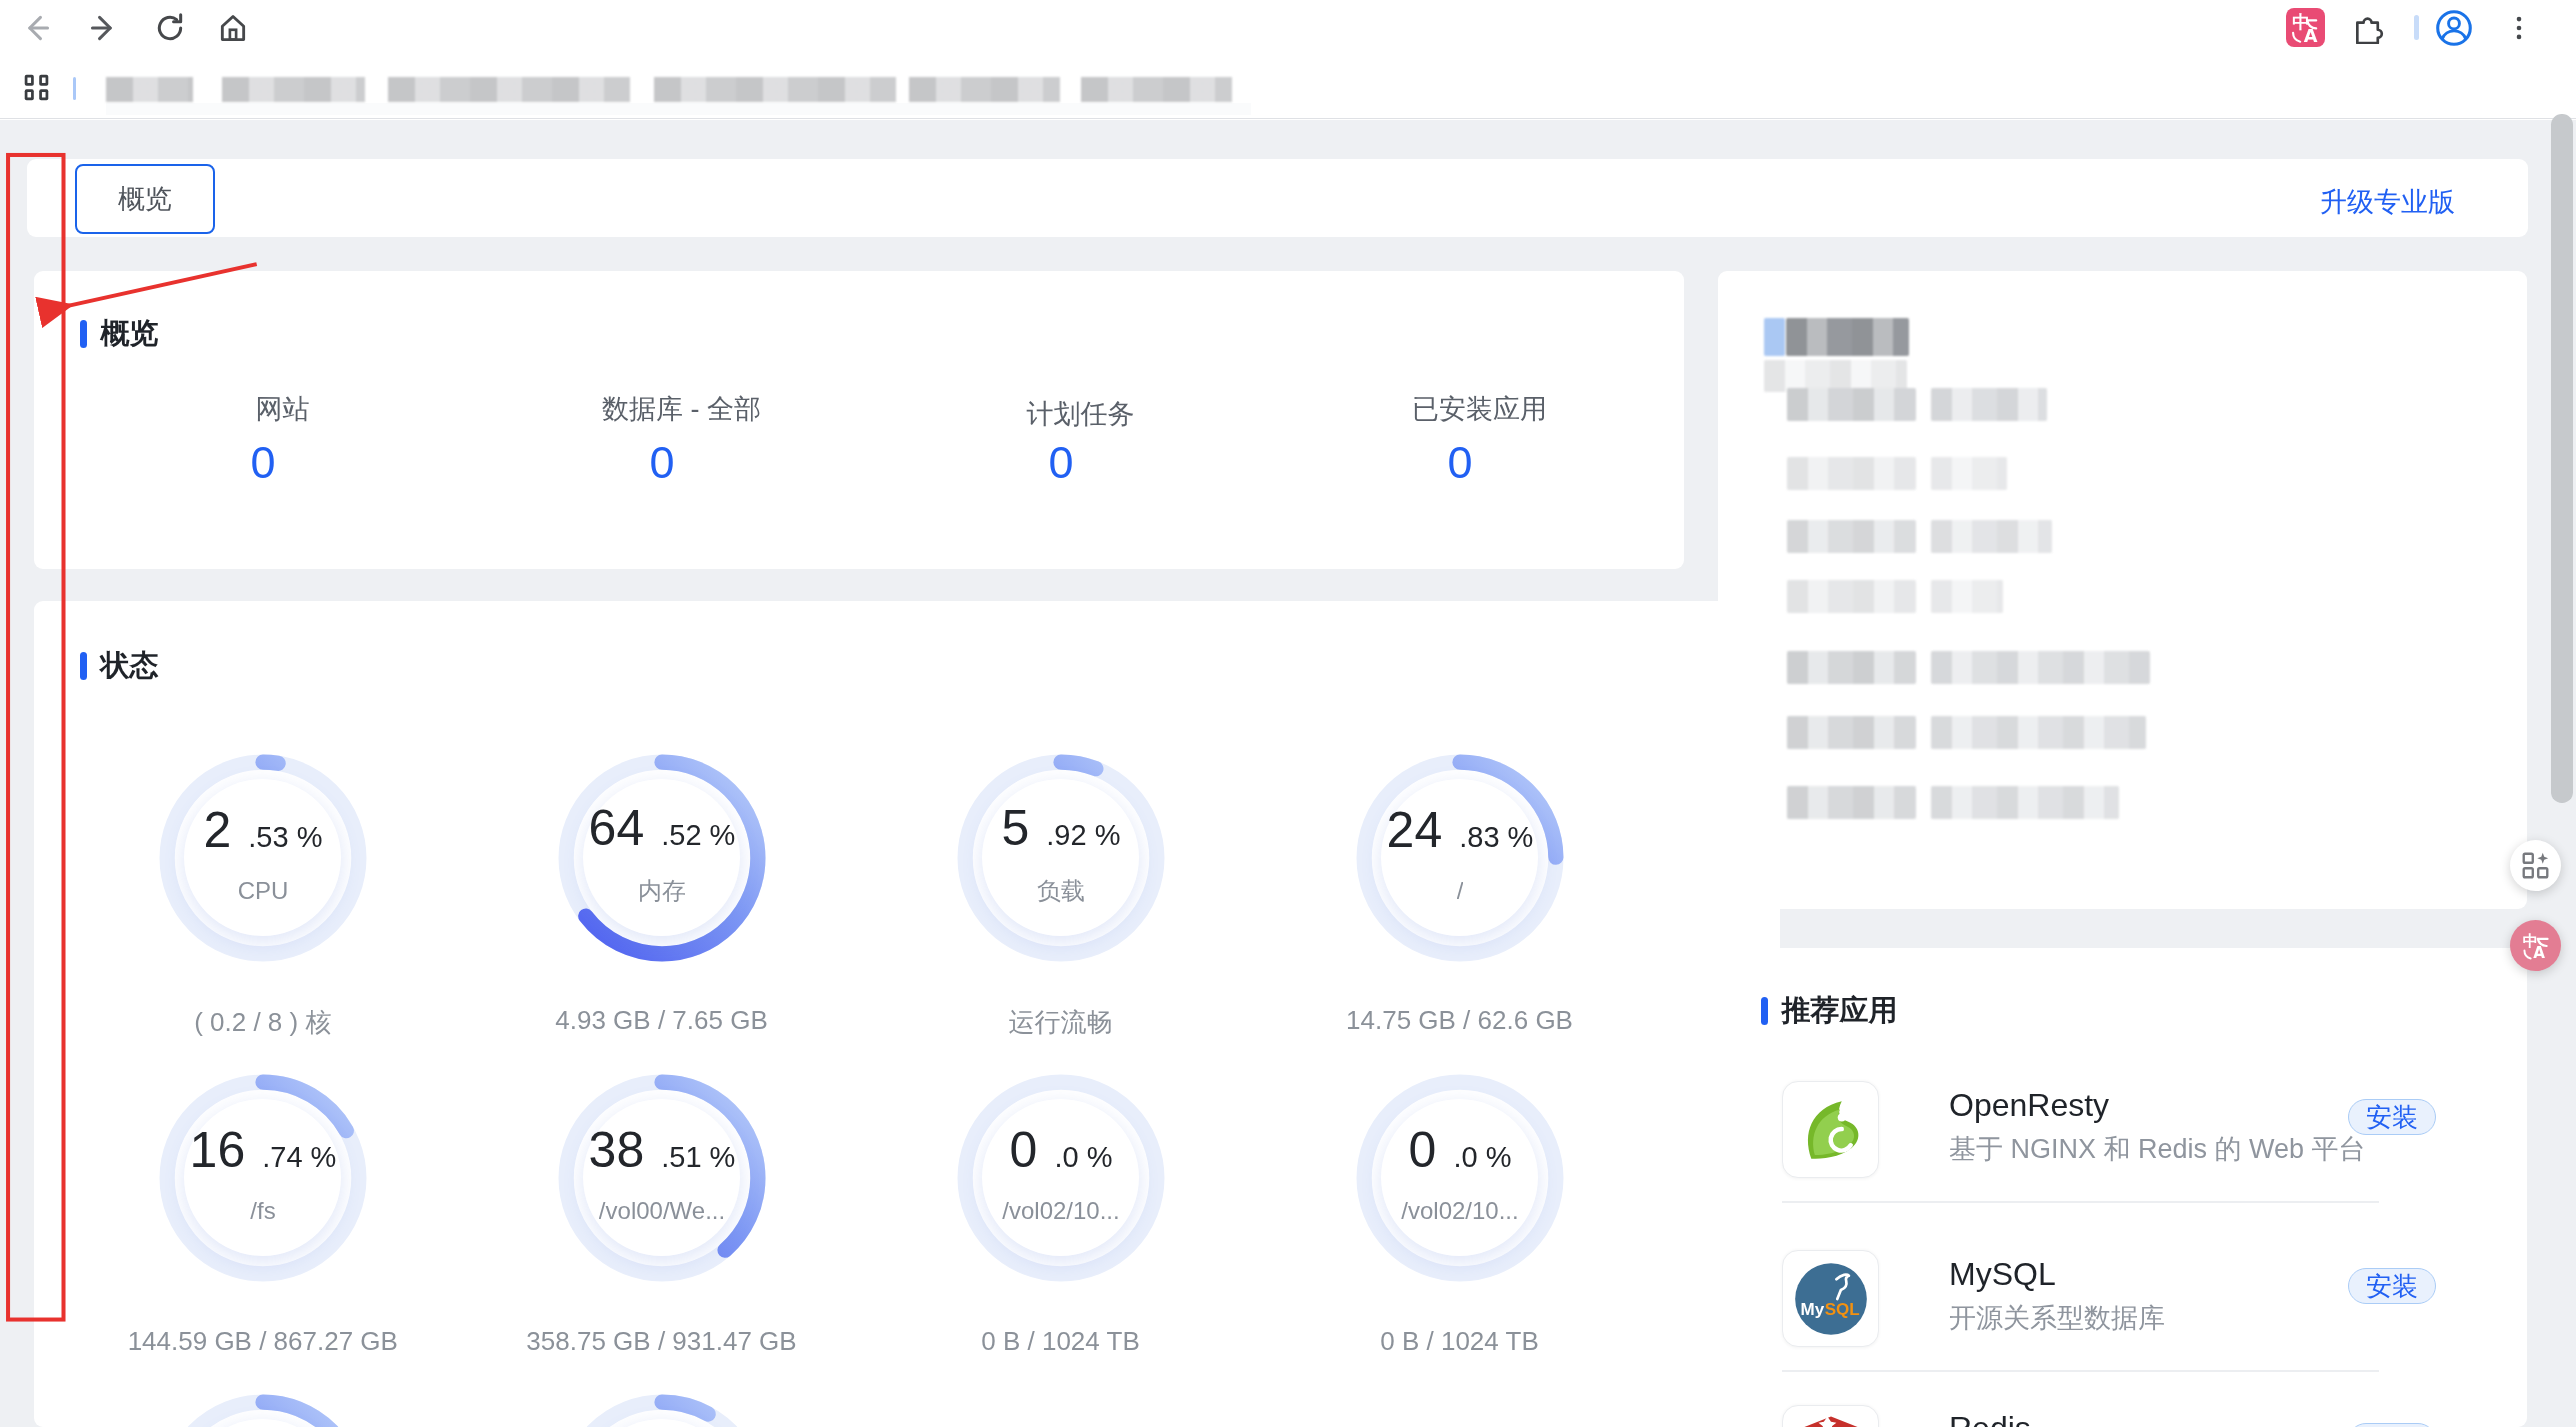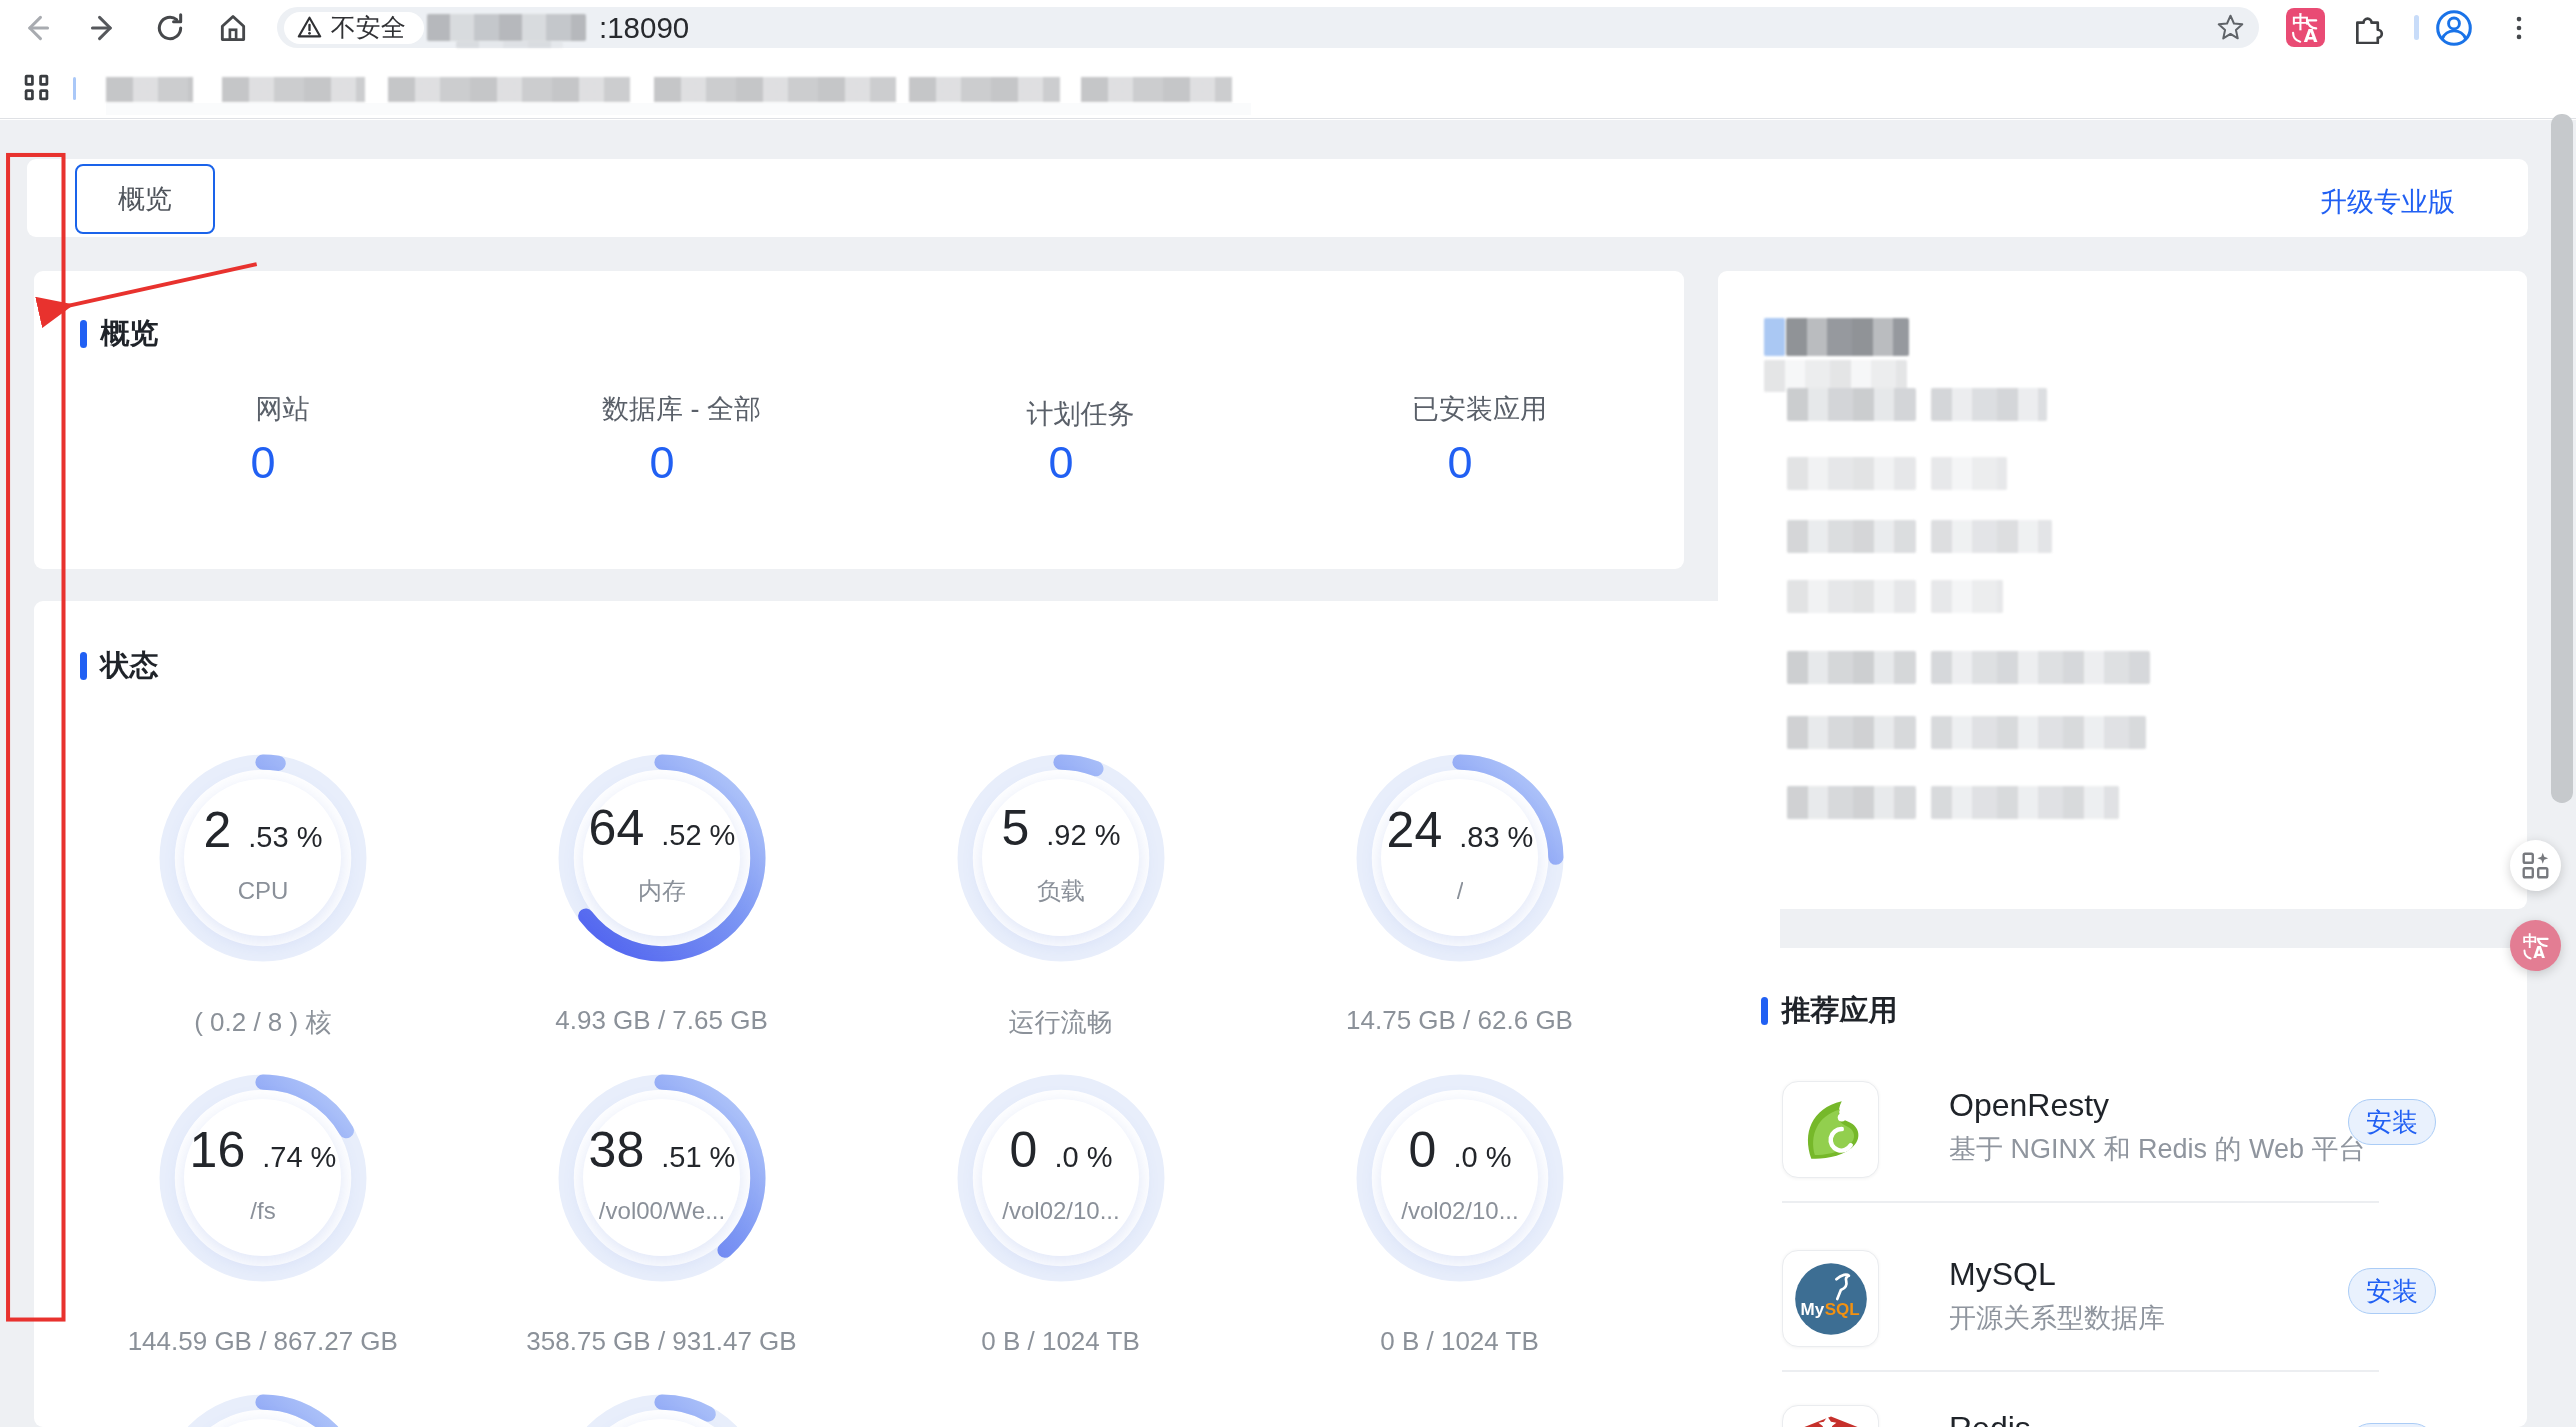--- a/index.html
+++ b/index.html
@@ -69,21 +69,21 @@
   .blur-block { position:absolute; background-color:#dcdee1;
     background-image:repeating-linear-gradient(90deg, rgba(0,0,0,.08) 0 21.5px, rgba(255,255,255,.3) 21.5px 41px, rgba(0,0,0,.04) 41px 66px);
     filter:blur(1.1px); border-radius:1.8px; }
 
   #card-apps { left:1718px; top:948px; width:809px; height:479px; overflow:hidden; }
   .app-logo { position:absolute; left:64px; width:97px; height:97px; background:#fff;
     border:1.8px solid #eaecef; border-radius:16px; box-shadow:0 0.9px 3.6px rgba(0,0,0,.05);
     display:flex; align-items:center; justify-content:center; overflow:hidden; }
   .app-title { position:absolute; left:231px; font-size:32px; font-weight:500; color:#1f2329; }
   .app-desc { position:absolute; left:231px; font-size:27px; color:#8f959e; white-space:nowrap; }
-  .install-btn { position:absolute; left:630px; width:88px; height:46px; border-radius:23px;
+  .install-btn { position:absolute; left:630px; width:88px; height:36px; border-radius:23px;
     background:#e9f1fd; border:1.8px solid #aaccf6; color:#2160f3; font-size:26px;
     display:flex; align-items:center; justify-content:center; cursor:pointer; }
   .app-divider { position:absolute; left:64px; width:597px; height:1.8px; background:#eceef1; }
 
   .float-btn { position:absolute; width:51px; height:51px; border-radius:50%;
     display:flex; align-items:center; justify-content:center; box-shadow:0 2.7px 10.7px rgba(0,0,0,.18); cursor:pointer; }
   #float-apps { left:2510px; top:840px; background:#fff; }
   #float-translate { left:2510px; top:920px; background:#e37d93; }
 
   #scroll-thumb { left:2551px; top:114px; width:21.5px; height:689px; border-radius:10.7px; background:#c6c9cc; }
@@ -117,36 +117,20 @@
   </svg>
   <svg class="abs tool-ic" style="left:154px" viewBox="0 0 36 36">
     <path d="M30 18 a12 12 0 1 1 -4.5 -9.4" stroke="#46484b" stroke-width="3.4" fill="none" stroke-linecap="round"></path>
     <path d="M30 3 v8 h-8" stroke="#46484b" stroke-width="3.4" fill="none" stroke-linecap="round" stroke-linejoin="round"></path>
   </svg>
   <svg class="abs tool-ic" style="left:217px" viewBox="0 0 36 36">
     <path d="M6 16 L18 5 L30 16 V31 H6 Z" stroke="#46484b" stroke-width="3.2" fill="none" stroke-linejoin="round"></path>
     <rect x="14.5" y="20" width="7" height="11" stroke="#46484b" stroke-width="3" fill="none"></rect>
   </svg>
 
-  <div id="omnibox" class="abs">
-    <div id="sec-chip" class="abs">
-      <svg width="25" height="25" viewBox="0 0 28 28">
-        <path d="M14 3 L26 24 H2 Z" stroke="#303134" stroke-width="2.4" fill="none" stroke-linejoin="round"></path>
-        <path d="M14 11 v6" stroke="#303134" stroke-width="2.6" stroke-linecap="round"></path>
-        <circle cx="14" cy="20.5" r="1.6" fill="#303134"></circle>
-      </svg>
-      <span>不安全</span>
-    </div>
-    <div id="url-blur" class="abs mosaic"></div>
-    <div id="url-blur2" class="abs mosaic"></div>
-    <div id="port" class="abs">:18090</div>
-    <svg id="star-icon" class="abs" viewBox="0 0 32 32">
-      <path d="M16 3 l3.8 8.6 9.2 .9 -7 6.3 2 9.2 -8 -4.9 -8 4.9 2 -9.2 -7 -6.3 9.2 -.9 Z" stroke="#5f6368" stroke-width="2.2" fill="none" stroke-linejoin="round"></path>
-    </svg>
-  </div>
 
   <div id="translate-btn" class="abs">
     <svg width="39" height="39" viewBox="0 0 44 44">
       <text x="7" y="22" font-size="20" fill="#fff" font-weight="bold" font-family="DejaVu Sans, sans-serif">中</text>
       <path d="M24 14 h10 m-10 0 a10 10 0 0 0 10 9" stroke="#fff" stroke-width="2.6" fill="none" stroke-linecap="round"></path>
       <text x="20" y="38" font-size="20" fill="#fff" font-weight="bold" font-family="DejaVu Sans, sans-serif">A</text>
       <path d="M8 28 c0 6 4 9 8 10" stroke="#fff" stroke-width="2.4" fill="none" stroke-linecap="round"></path>
     </svg>
   </div>
   <svg id="puzzle-icon" class="abs" viewBox="0 0 36 36">

